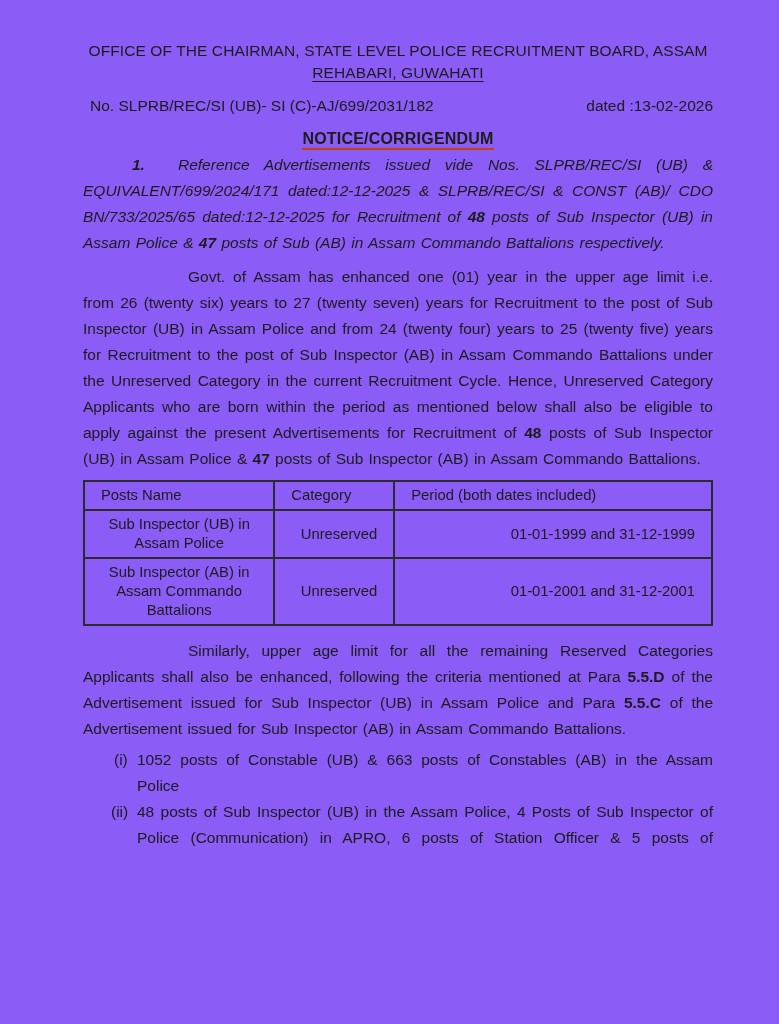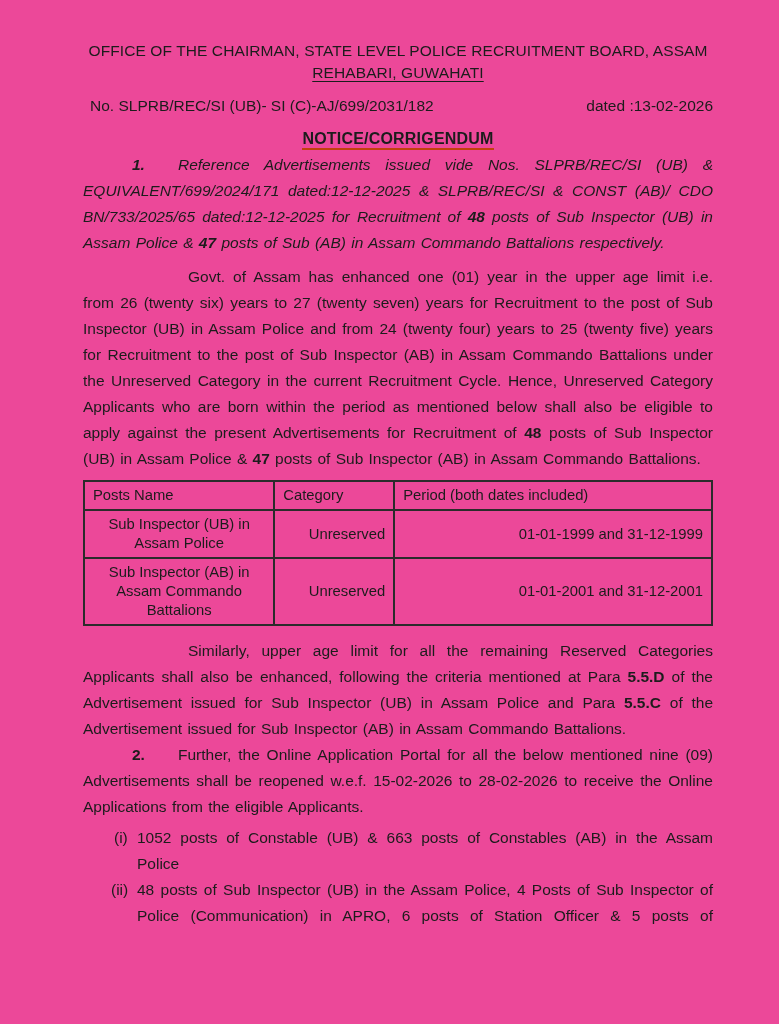--- a/index.html
+++ b/index.html
@@ -1,21 +1,21 @@
 <!DOCTYPE html>
 <html><head>
 <meta charset="utf-8">
 <style>
   * { margin:0; padding:0; box-sizing:border-box; }
   html,body { background:#ffffff; }
   .page {
     position:relative;
     width:779px; height:1024px;
     margin:0 auto;
-    background:#ec4899;
+    background:#8b5cf6;
     color:#1c1c1c;
     font-family:"Liberation Sans", sans-serif;
     font-size:15.5px;
     line-height:26px;
     padding:40px 66px 0 83px;
     overflow:hidden;
   }
   .doc-header { text-align:center; }
   .hline { font-size:15.5px; line-height:22px; font-weight:400; letter-spacing:0.1px; }
   .hline2 span { text-decoration:underline; text-underline-offset:3px; }
@@ -35,21 +35,21 @@
   .p4 { margin-top:0; text-indent:49px; }
   .num { display:inline-block; width:46px; font-weight:700; text-indent:0; }
   b { font-weight:700; }
   table.age-table {
     width:100%; margin-top:8px;
     border-collapse:collapse; table-layout:fixed;
     font-size:14.8px; line-height:19px;
   }
   .age-table th, .age-table td {
     border:2px solid #2b2b2b;
-    padding:4px 8px;
+    padding:4px 16px;
     vertical-align:middle;
     font-weight:400;
   }
   .age-table th { text-align:left; }
   .age-table th.c1 { text-align:left; }
   .age-table td.c1 { text-align:center; }
   .age-table td.c2, .age-table td.c3 { text-align:right; }
   .list { margin-top:5px; }
   .list-item { position:relative; padding-left:54px; text-align:justify; word-spacing:1px; }
   .list-marker { position:absolute; left:31px; top:0; }
@@ -107,23 +107,20 @@
         <td class="c2">Unreserved</td>
         <td class="c3">01-01-2001 and 31-12-2001</td>
       </tr>
     </tbody>
   </table>
 
   <p class="body p3">
     <span>Similarly, upper age limit for all the remaining Reserved Categories Applicants shall also be enhanced, following the criteria mentioned at Para </span><b>5.5.D</b><span> of the Advertisement issued for Sub Inspector (UB) in Assam Police and Para </span><b>5.5.C</b><span> of the Advertisement issued for Sub Inspector (AB) in Assam Commando Battalions.</span>
   </p>
 
-  <p class="body p4">
-    <span class="num">2.</span><span>Further, the Online Application Portal for all the below mentioned nine (09) Advertisements shall be reopened w.e.f. 15-02-2026 to 28-02-2026 to receive the Online Applications from the eligible Applicants.</span>
-  </p>
 
   <div class="list">
     <div class="list-item item1">
       <span class="list-marker">(i)</span>
       <span class="item-text-wrap">1052 posts of Constable (UB) &amp; 663 posts of Constables (AB) in the Assam Police</span>
     </div>
     <div class="list-item item2">
       <span class="list-marker">(ii)</span>
       <div class="item-text-wrap">48 posts of Sub Inspector (UB) in the Assam Police, 4 Posts of Sub Inspector of Police (Communication) in APRO, 6 posts of Station Officer &amp; 5 posts of</div>
     </div>

